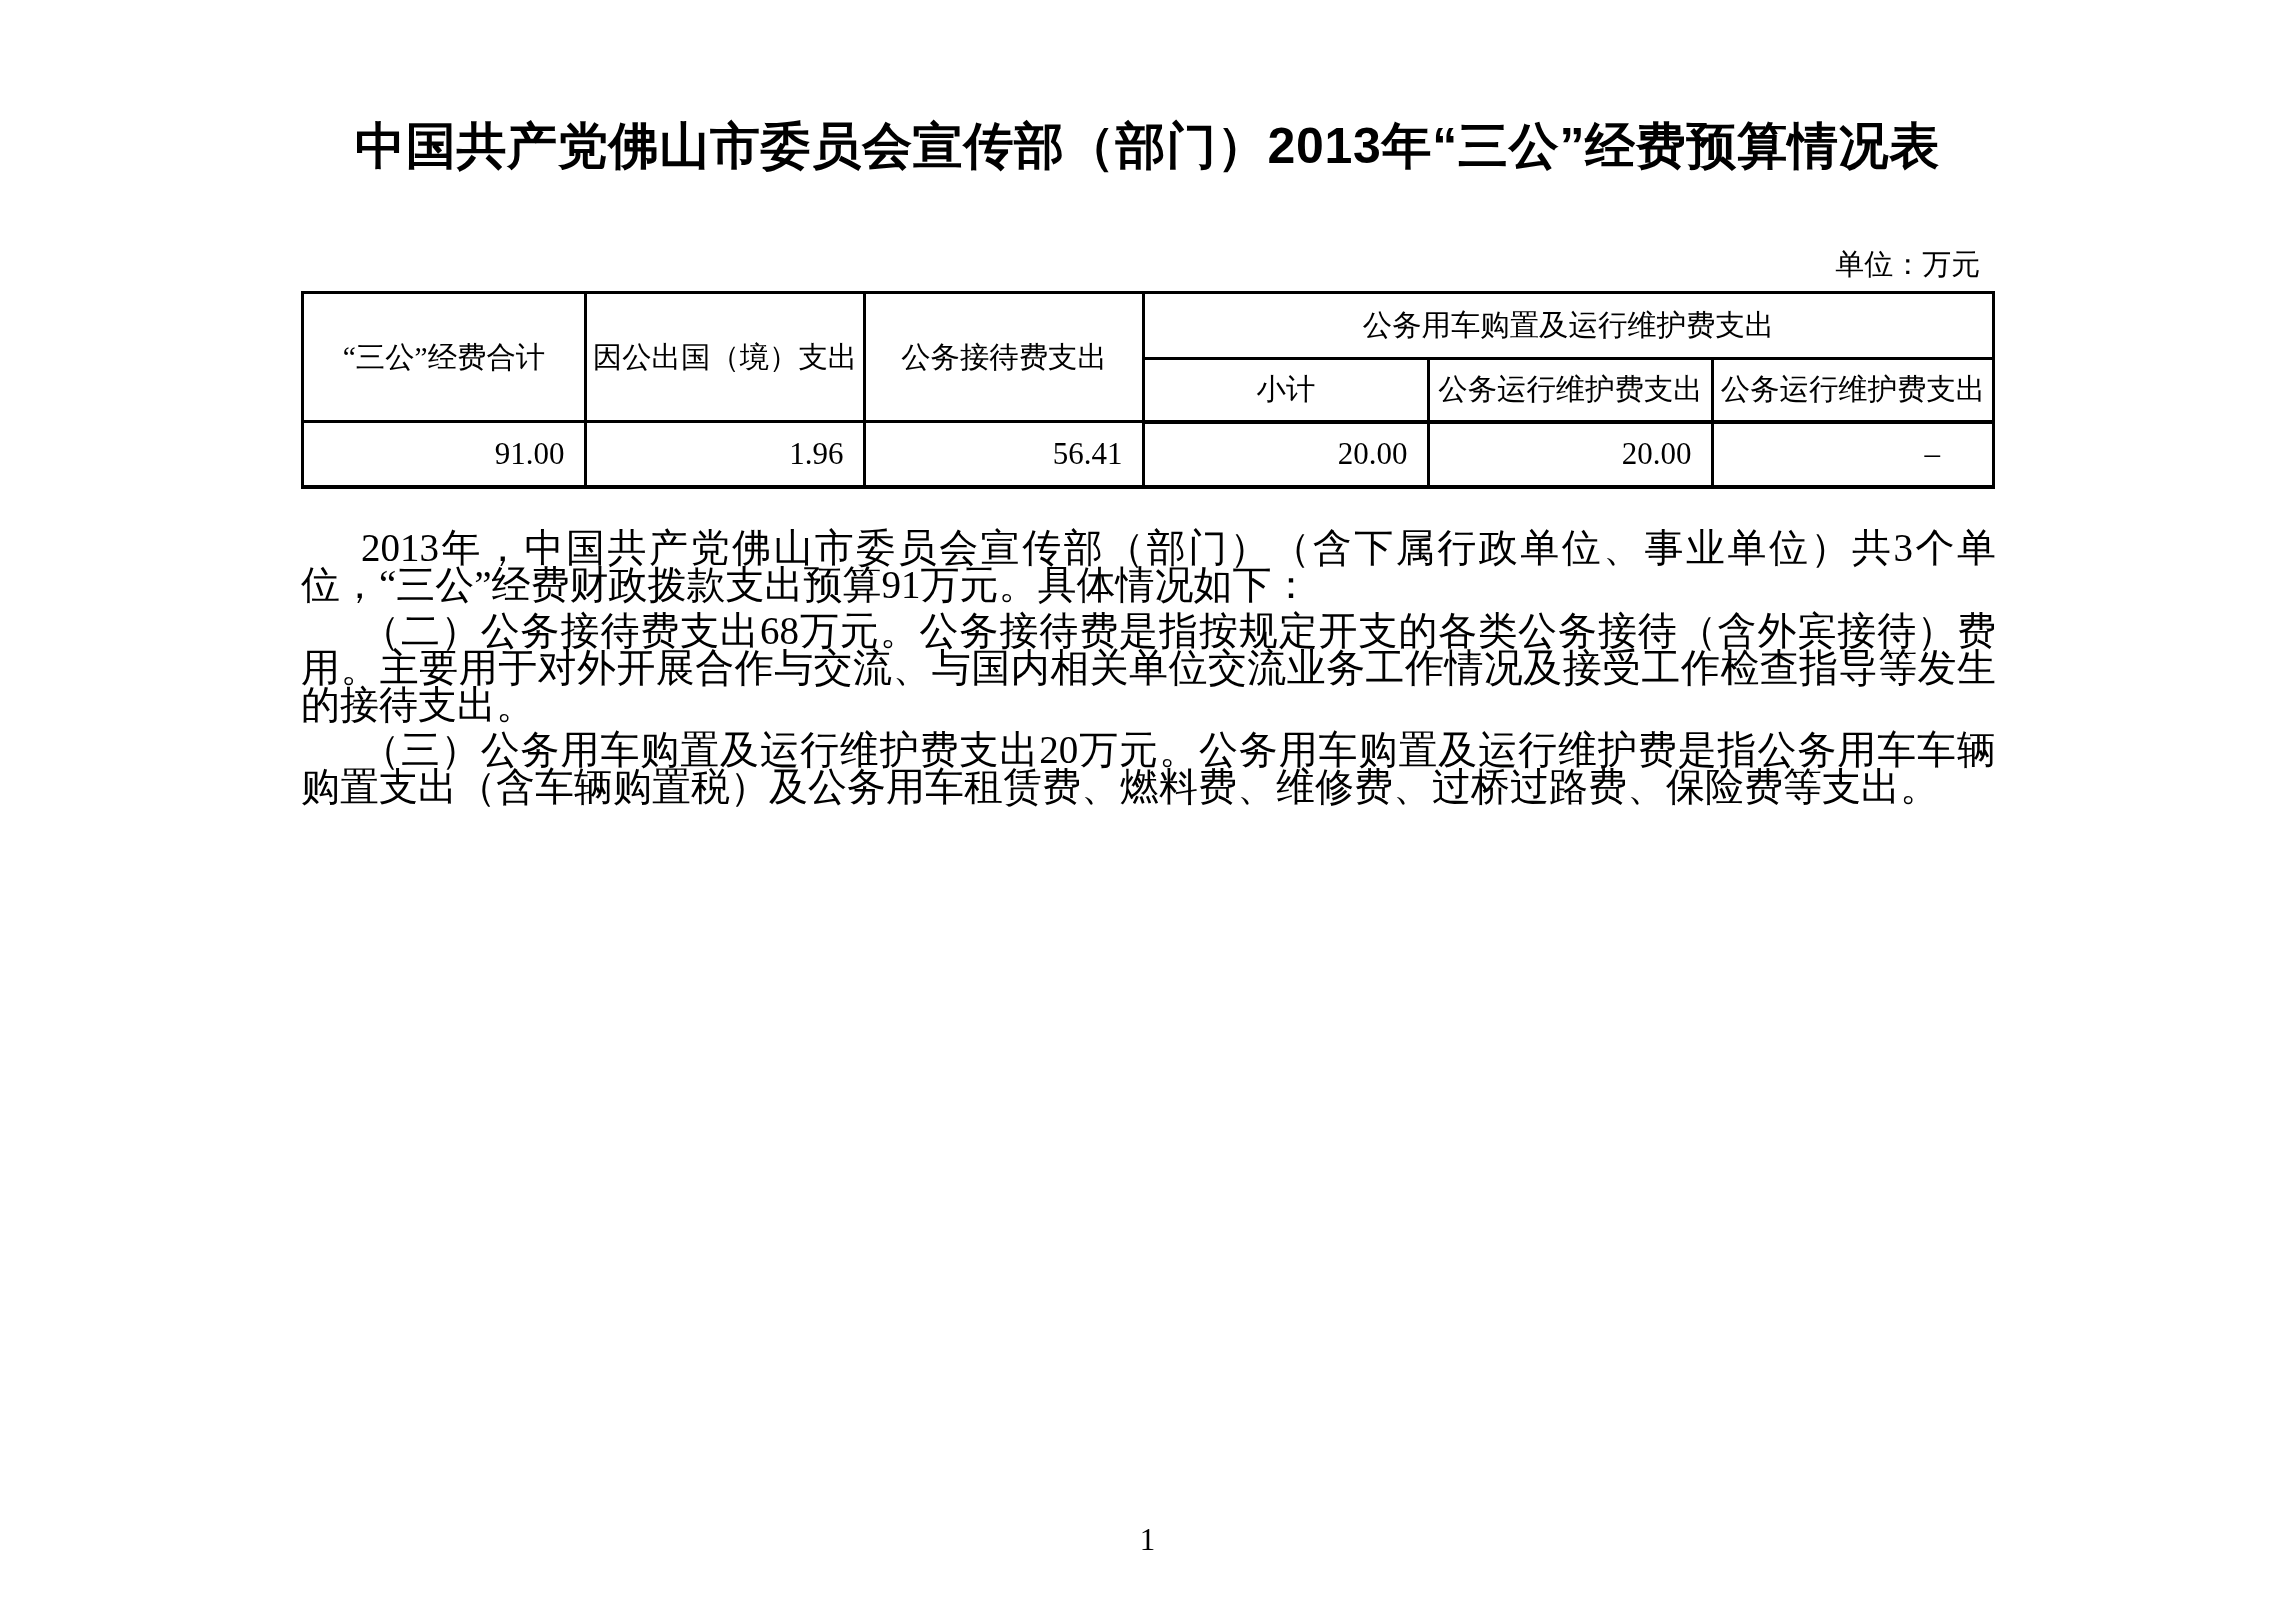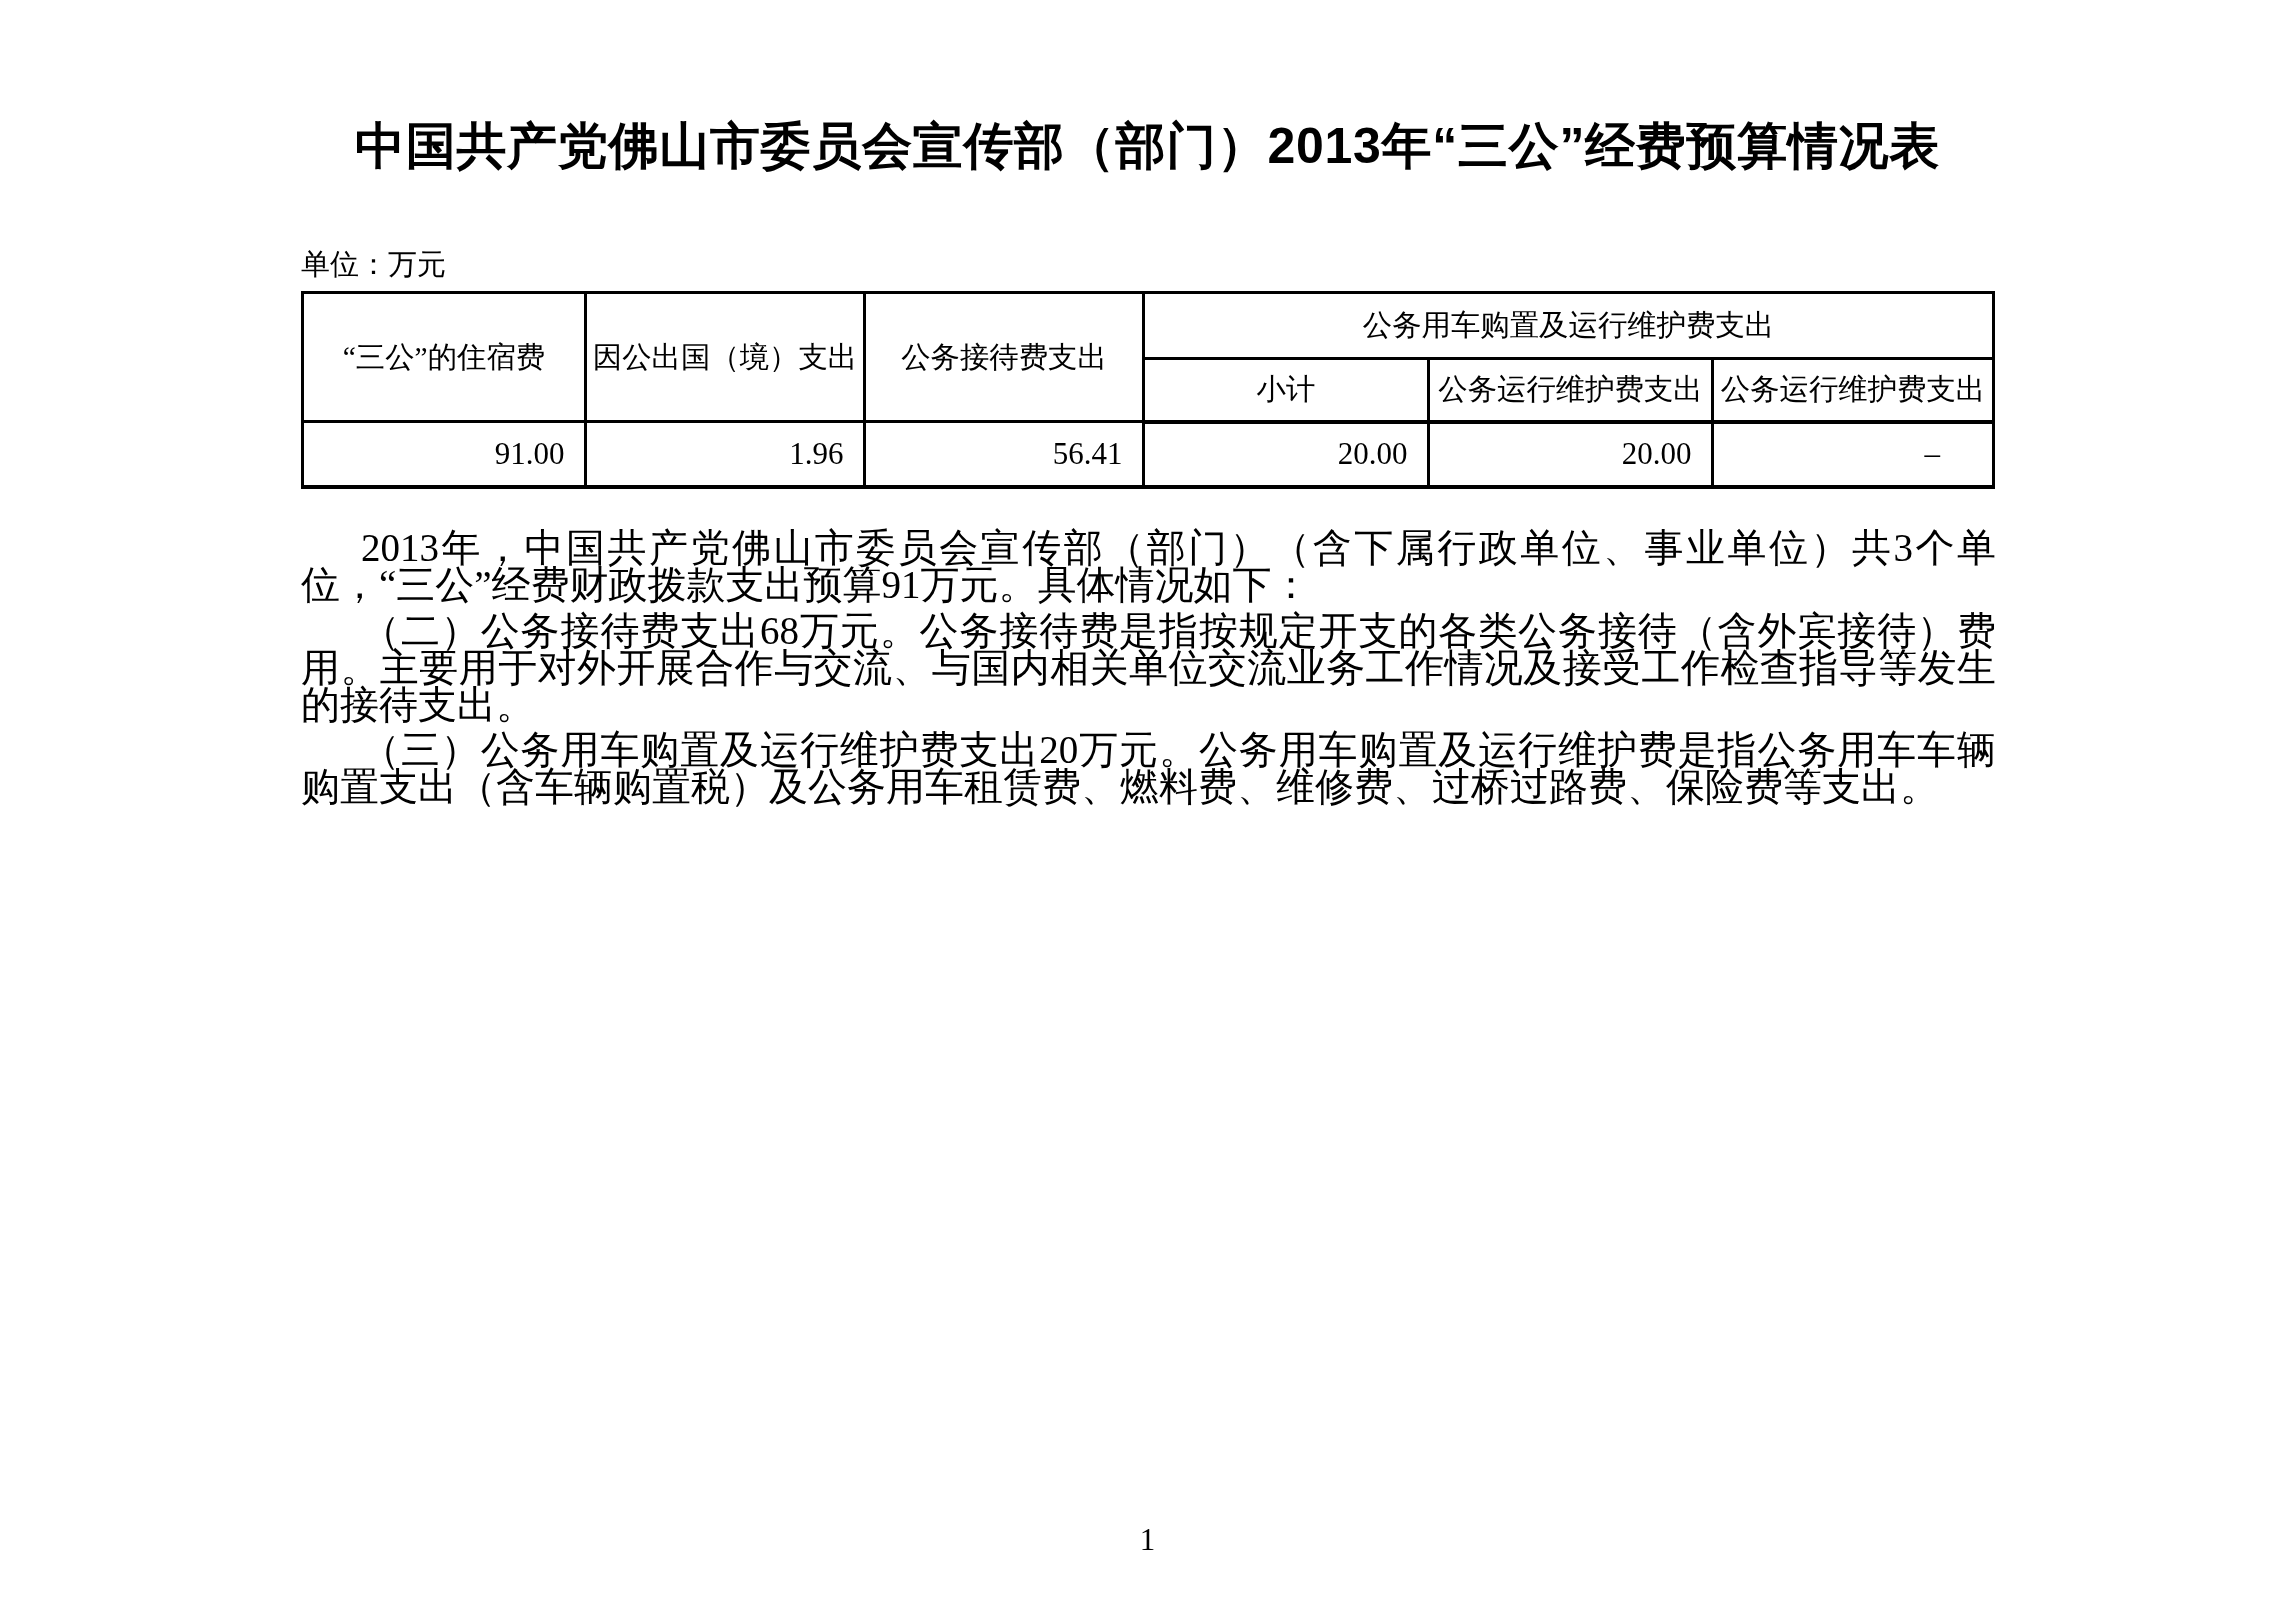--- a/index.html
+++ b/index.html
@@ -25,21 +25,21 @@
     font-weight: bold;
     line-height: 52px;
     letter-spacing: 0.7px;
     white-space: nowrap;
   }
   .unit-label {
     position: absolute;
     top: 247px;
     left: 301px;
     width: 1691px;
-    text-align: left;
+    text-align: right;
     font-size: 29px;
     line-height: 34px;
     padding-right: 11.8px;
   }
   table.budget-table {
     position: absolute;
     top: 291px;
     left: 301px;
     width: 1691px;
     border-collapse: collapse;
@@ -110,21 +110,21 @@
     <colgroup>
       <col style="width:283px">
       <col style="width:279px">
       <col style="width:279px">
       <col style="width:285px">
       <col style="width:284px">
       <col style="width:281px">
     </colgroup>
     <thead>
       <tr>
-        <th class="row1" rowspan="2">“三公”的住宿费</th>
+        <th class="row1" rowspan="2">“三公”经费合计</th>
         <th class="row1" rowspan="2">因公出国（境）支出</th>
         <th class="row1" rowspan="2">公务接待费支出</th>
         <th class="row1 merged" colspan="3">公务用车购置及运行维护费支出</th>
       </tr>
       <tr class="header-row-2">
         <th>小计</th>
         <th>公务运行维护费支出</th>
         <th>公务运行维护费支出</th>
       </tr>
     </thead>

